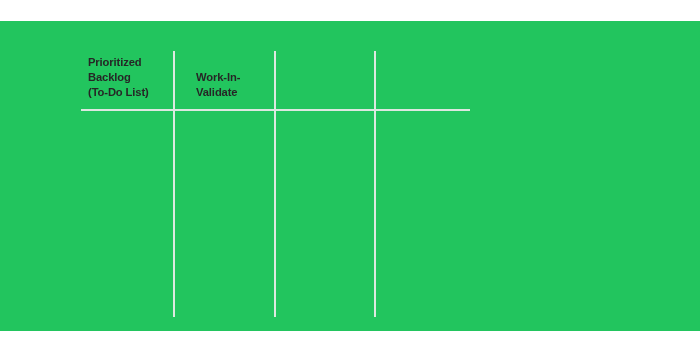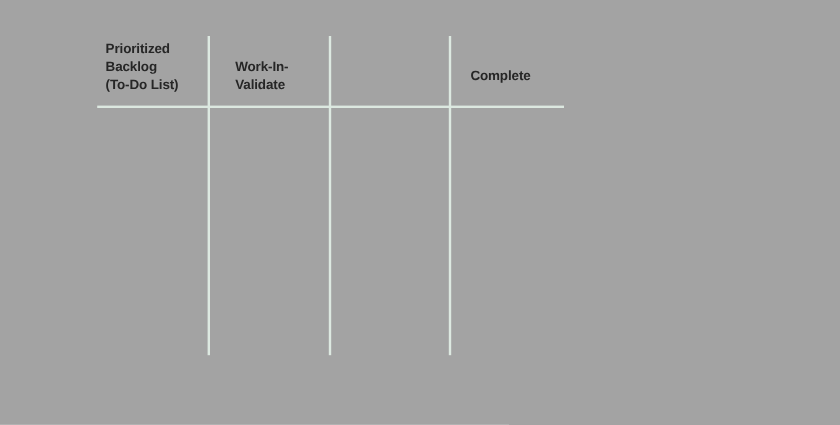--- a/index.html
+++ b/index.html
@@ -11,22 +11,23 @@
     width: 700px;
     height: 354px;
     background: #ffffff;
     font-family: "Liberation Sans", sans-serif;
     overflow: hidden;
   }
 
   #board {
     position: relative;
     width: 700px;
-    height: 354px;
-    background: #a3a3a3;
+    height: 310px;
+    background: #22c55e;
+    margin-top: 21px;
   }
 
   
   .v-divider {
     position: absolute;
     width: 2px;
     background: #dde9e1;
   }
   .h-divider {
     position: absolute;
@@ -59,21 +60,20 @@
 <div id="board">
 
   <div class="col-header" style="left:88px; top:34px; width:80px;">Prioritized
 Backlog
 (To-Do List)</div>
 
   <div class="col-header" style="left:196px; top:49px; width:72px;">Work-In-
 Validate</div>
 
 
-  <div class="col-header" style="left:392px; top:57px; width:76px;">Complete</div>
 
   <div class="h-divider" style="left:81px; top:88px; width:389px;"></div>
 
   <div class="v-divider" style="left:173px; top:30px; height:266px;"></div>
 
   <div class="v-divider" style="left:274px; top:30px; height:266px;"></div>
 
   <div class="v-divider" style="left:374px; top:30px; height:266px;"></div>
 
   <div class="lane-body" style="left:81px; top:92px; width:90px; height:204px;"></div>

